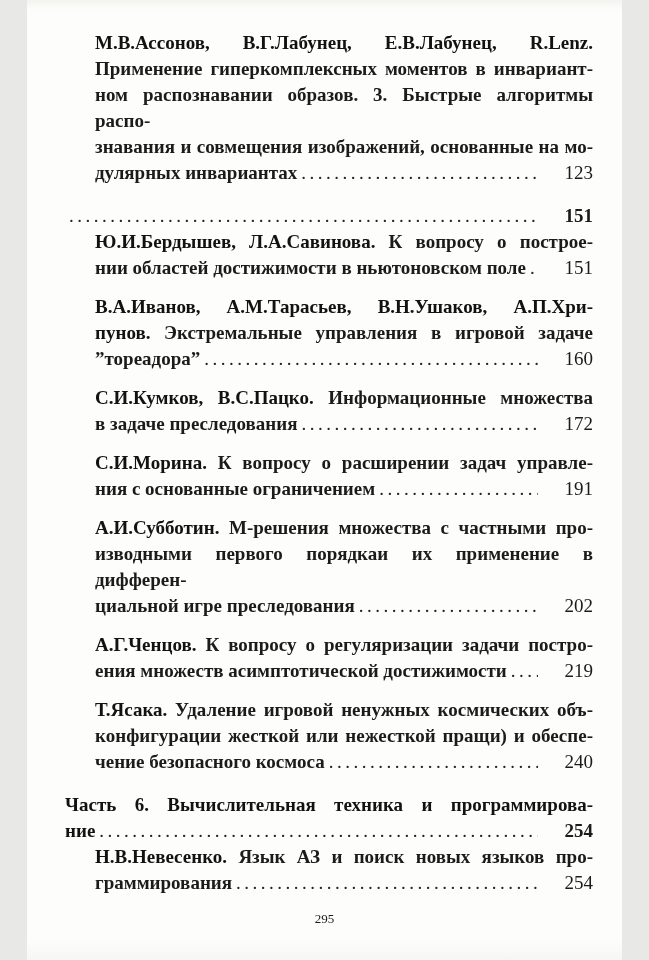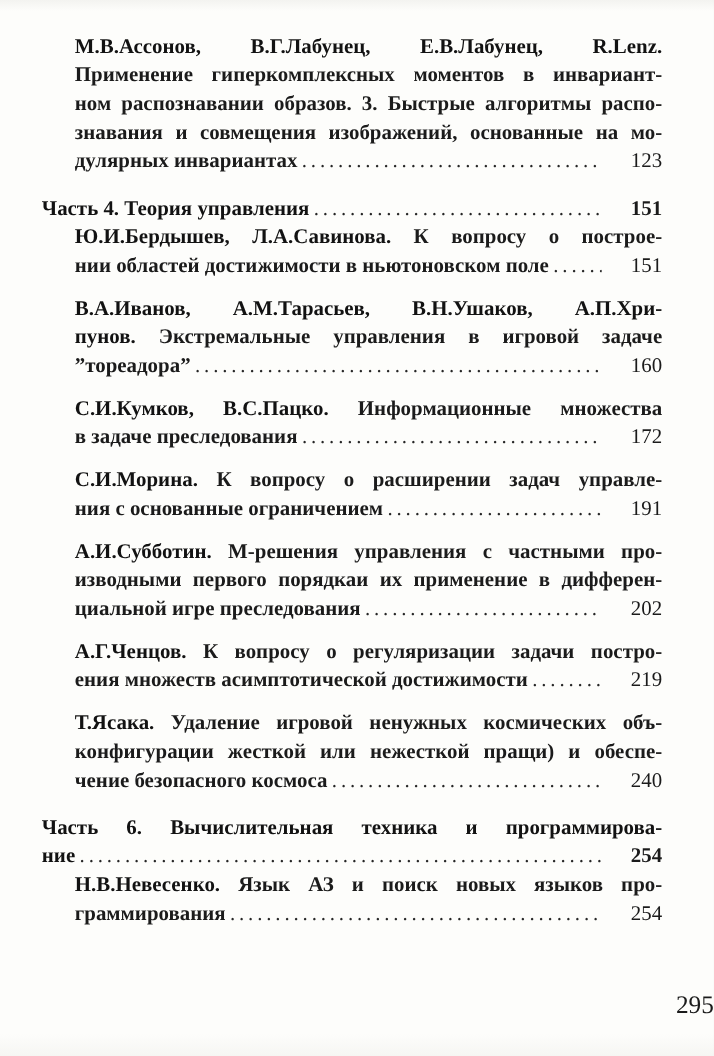--- a/index.html
+++ b/index.html
@@ -2,31 +2,31 @@
 <html><head>
 <meta charset="utf-8">
 <style>
   html, body {
     margin: 0;
     padding: 0;
     background: #e8e8e6;
   }
   .page {
     position: relative;
-    width: 649px;
+    width: 595px;
     height: 960px;
     margin: 0 auto;
     background:
       linear-gradient(180deg, #f3f3f0 0px, #fdfdfb 10px, #fdfdfb 940px, #f6f6f3 960px);
     color: #1b1b1b;
     font-family: "Liberation Serif", "DejaVu Serif", serif;
     font-size: 19px;
     overflow: hidden;
     box-sizing: border-box;
-    padding: 30px 47px 0 38px;
+    padding: 30px 29px 0 38px;
   }
   .toc { width: 100%; }
   .block { margin: 0; }
   .entry { margin-bottom: 13px; padding-left: 30px; }
   .section { margin-top: 17px; margin-bottom: 0; }
   .section .seg-b, .section .pg { font-weight: 700; }
   .line {
     line-height: 26px;
     min-height: 26px;
     text-align: justify;
@@ -55,22 +55,22 @@
   .pg {
     flex: 0 0 auto;
     white-space: nowrap;
     margin-left: 24px;
   }
   .footer {
     position: absolute;
     left: 0;
     right: 0;
     bottom: 33px;
-    text-align: right;
-    font-size: 23px;
+    text-align: center;
+    font-size: 13px;
     color: #1b1b1b;
   }
 </style>
 </head>
 <body>
 
 <div class="page">
   <div class="toc">
       <div class="block entry">
         <div class="line"><span class="txt"><span class="seg-b">М.В.Ассонов, В.Г.Лабунец, Е.В.Лабунец, R.Lenz.</span></span></div>
@@ -78,21 +78,20 @@
         <div class="line"><span class="txt"><span class="seg-n">ном распознавании образов. 3. Быстрые алгоритмы распо-</span></span></div>
         <div class="line"><span class="txt"><span class="seg-n">знавания и совмещения изображений, основанные на мо-</span></span></div>
         <div class="line has-leader">
           <span class="txt"><span class="seg-n">дулярных инвариантах</span></span>
           <span class="leader">......................................................................................................................................................</span>
           <span class="pg">123</span>
         </div>
       </div>
       <div class="block section">
         <div class="line has-leader">
-          <span class="txt"><span class="seg-b">Часть 4. Теория управления</span></span>
           <span class="leader">......................................................................................................................................................</span>
           <span class="pg">151</span>
         </div>
       </div>
       <div class="block entry">
         <div class="line"><span class="txt"><span class="seg-b">Ю.И.Бердышев, Л.А.Савинова.</span><span class="seg-n"> К вопросу о построе-</span></span></div>
         <div class="line has-leader">
           <span class="txt"><span class="seg-n">нии областей достижимости в ньютоновском поле</span></span>
           <span class="leader">......................................................................................................................................................</span>
           <span class="pg">151</span>
@@ -117,21 +116,21 @@
       </div>
       <div class="block entry">
         <div class="line"><span class="txt"><span class="seg-b">С.И.Морина.</span><span class="seg-n"> К вопросу о расширении задач управле-</span></span></div>
         <div class="line has-leader">
           <span class="txt"><span class="seg-n">ния с основанные ограничением</span></span>
           <span class="leader">......................................................................................................................................................</span>
           <span class="pg">191</span>
         </div>
       </div>
       <div class="block entry">
-        <div class="line"><span class="txt"><span class="seg-b">А.И.Субботин.</span><span class="seg-n"> М-решения управления с частными про-</span></span></div>
+        <div class="line"><span class="txt"><span class="seg-b">А.И.Субботин.</span><span class="seg-n"> М-решения множества с частными про-</span></span></div>
         <div class="line"><span class="txt"><span class="seg-n">изводными первого порядкаи их применение в дифферен-</span></span></div>
         <div class="line has-leader">
           <span class="txt"><span class="seg-n">циальной игре преследования</span></span>
           <span class="leader">......................................................................................................................................................</span>
           <span class="pg">202</span>
         </div>
       </div>
       <div class="block entry">
         <div class="line"><span class="txt"><span class="seg-b">А.Г.Ченцов.</span><span class="seg-n"> К вопросу о регуляризации задачи постро-</span></span></div>
         <div class="line has-leader">

